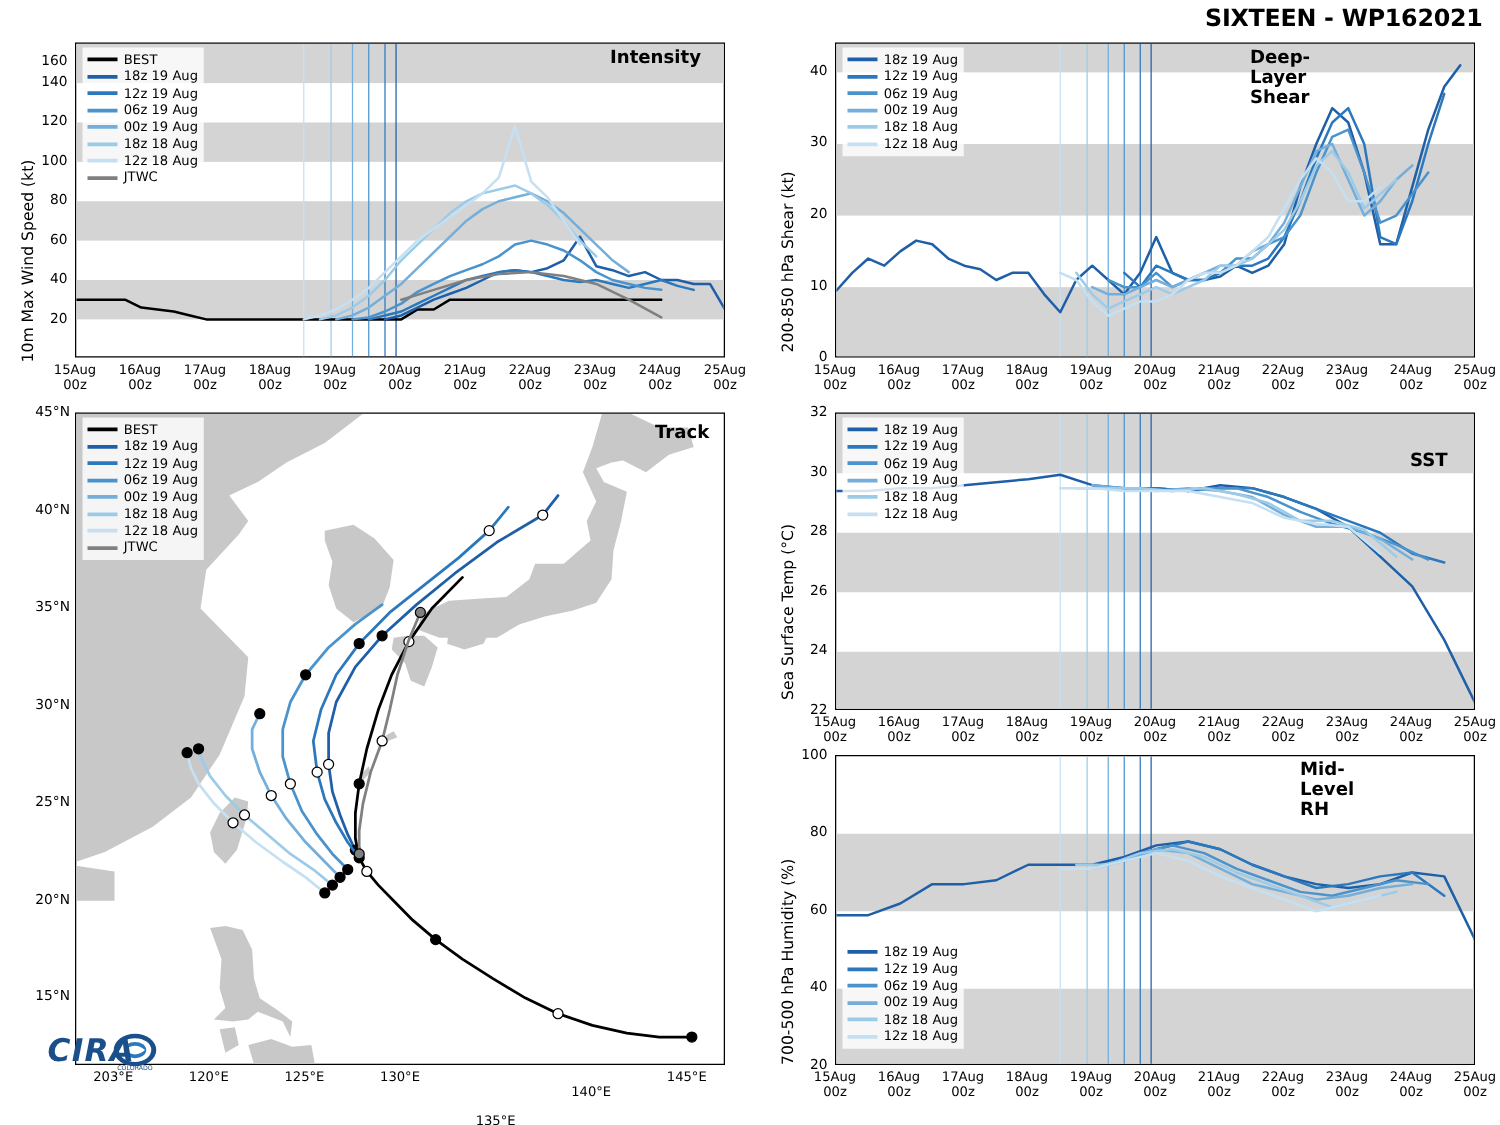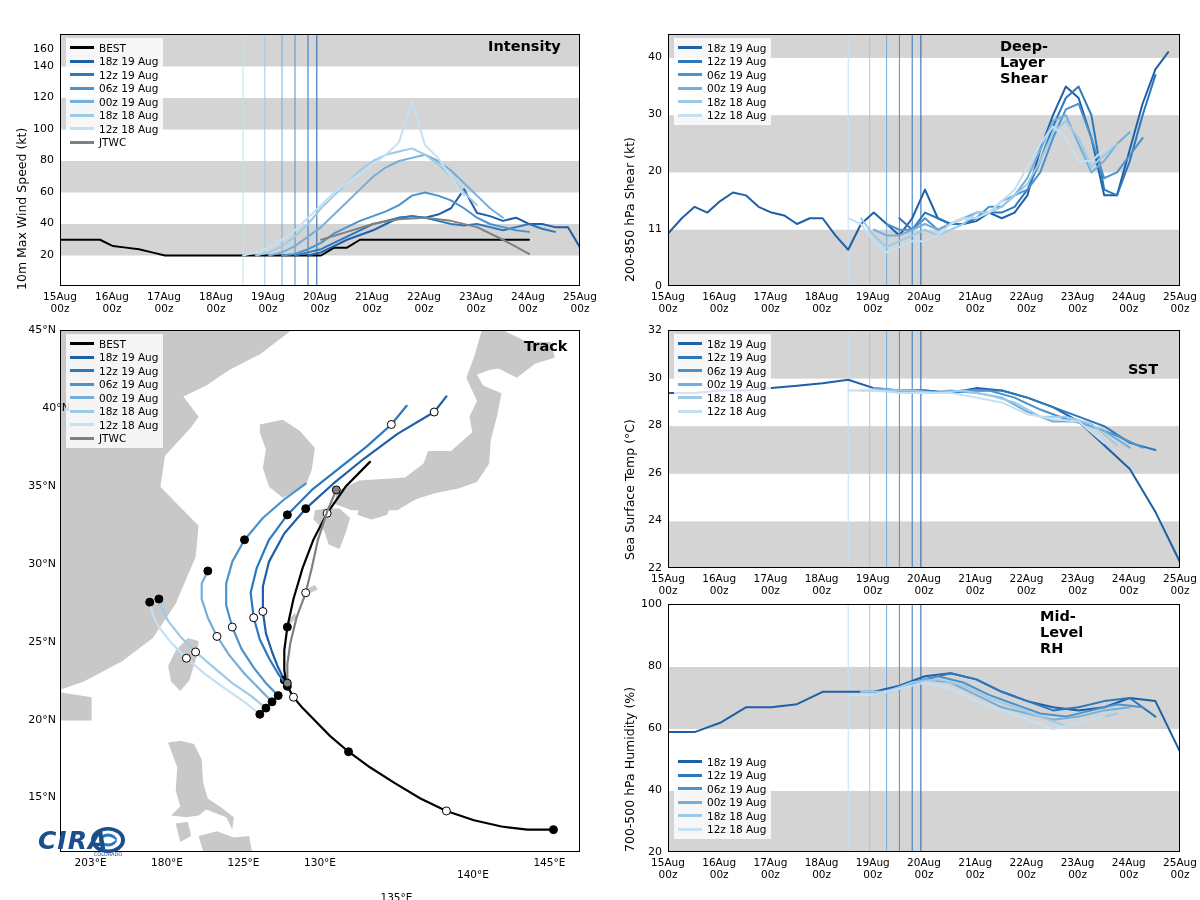--- a/index.html
+++ b/index.html
@@ -67,20 +67,21 @@
     font-size: 25px; font-weight: bold; font-style: italic;
     color: #1a4f8a; letter-spacing: 1px;
   }
   svg { display: block; }
 </style>
 </head>
 <body>
 
 <div class="page">
 
+  <div class="storm-title">SIXTEEN - WP162021</div>
 
   <div class="panel">
     <div class="ylabel" style="left:14px; top:290px; width:250px;">10m Max Wind Speed (kt)</div>
     <div class="plotbox" id="box-intensity" style="left:60px; top:34px; width:520px; height:252px;">
       <svg id="svg-intensity" width="520" height="252" viewBox="0 0 520 252" preserveAspectRatio="none">
           <rect x="0" y="189" width="520" height="31.5" fill="#d4d4d4"></rect>
           <rect x="0" y="126" width="520" height="31.5" fill="#d4d4d4"></rect>
           <rect x="0" y="63" width="520" height="31.5" fill="#d4d4d4"></rect>
           <rect x="0" y="0" width="520" height="31.5" fill="#d4d4d4"></rect>
           <line x1="182" y1="0" x2="182" y2="252" stroke="#c5e0f2" stroke-width="1"></line>
@@ -218,32 +219,32 @@
           <circle cx="88.70588235294113" cy="271.1283582089552" r="4" fill="#000000" stroke="#000000" stroke-width="1"></circle>
           <polyline points="226.35,352.16 226.35,333.46 229.41,311.64 235.53,286.71 244.71,261.78 250.82,236.85 256.94,208.80 266.12,180.75 275.29,158.94" fill="none" stroke="#808080" stroke-width="2.2" stroke-linejoin="round" stroke-linecap="round"></polyline>
           <circle cx="226.35294117647052" cy="352.155223880597" r="4" fill="#808080" stroke="#000000" stroke-width="1"></circle>
           <circle cx="244.70588235294116" cy="261.77910447761195" r="4" fill="#ffffff" stroke="#000000" stroke-width="1"></circle>
           <circle cx="275.29411764705884" cy="158.93731343283582" r="4" fill="#808080" stroke="#000000" stroke-width="1"></circle>
         </svg>
     </div>
     <div class="panel-label" style="left:524px; top:338px;">Track</div>
     <div id="ticks-track">
         <div class="tick-x" style="left: 64.5882px; width: 52px; top: 856px;">203°E</div>
-        <div class="tick-x" style="left: 141.059px; width: 52px; top: 856px;">180°E</div>
+        <div class="tick-x" style="left: 141.059px; width: 52px; top: 856px;">120°E</div>
         <div class="tick-x" style="left: 217.529px; width: 52px; top: 856px;">125°E</div>
         <div class="tick-x" style="left: 294px; width: 52px; top: 856px;">130°E</div>
         <div class="tick-x" style="left: 370.471px; width: 52px; top: 891px;">135°E</div>
         <div class="tick-x" style="left: 446.941px; width: 52px; top: 856px; margin-top: 12px;">140°E</div>
         <div class="tick-x" style="left: 523.412px; width: 52px; top: 856px;">145°E</div>
         <div class="tick-y" style="left: 14px; width: 42px; top: 790.463px;">15°N</div>
         <div class="tick-y" style="left: 14px; width: 42px; top: 712.552px;">20°N</div>
         <div class="tick-y" style="left: 14px; width: 42px; top: 634.642px;">25°N</div>
         <div class="tick-y" style="left: 14px; width: 42px; top: 556.731px;">30°N</div>
         <div class="tick-y" style="left: 14px; width: 42px; top: 478.821px;">35°N</div>
-        <div class="tick-y" style="left: 28px; width: 42px; top: 400.91px;">40°N</div>
+        <div class="tick-y" style="left: 14px; width: 42px; top: 400.91px;">40°N</div>
         <div class="tick-y" style="left: 14px; width: 42px; top: 323px;">45°N</div>
       </div>
     <div class="legend" id="legend-track" style="left:66px; top:334px;">
         <div class="legend-row">
           <div class="legend-swatch" style="background: rgb(0, 0, 0); height: 2.6px;"></div>
           <div class="legend-text">BEST</div>
         </div>
         <div class="legend-row">
           <div class="legend-swatch" style="background: rgb(31, 95, 168); height: 2.6px;"></div>
           <div class="legend-text">18z 19 Aug</div>
@@ -292,21 +293,21 @@
           <polyline points="230.40,183.27 243.20,194.73 256.00,177.55 268.80,183.27 281.60,189.00 294.40,189.00 307.20,183.27 320.00,177.55 332.80,177.55 345.60,171.82 358.40,154.64 371.20,126.00 384.00,91.64 396.80,63.00 409.60,51.55 422.40,80.18 435.20,154.64 448.00,160.36 460.80,126.00 473.60,80.18 486.40,40.09" fill="none" stroke="#2b78bd" stroke-width="2" stroke-linejoin="round" stroke-linecap="round"></polyline>
           <polyline points="217.60,189.00 230.40,194.73 243.20,194.73 256.00,183.27 268.80,194.73 281.60,189.00 294.40,183.27 307.20,183.27 320.00,171.82 332.80,171.82 345.60,160.36 358.40,154.64 371.20,137.45 384.00,103.09 396.80,74.45 409.60,68.73 422.40,103.09 435.20,143.18 448.00,137.45 460.80,120.27 473.60,103.09" fill="none" stroke="#4a93cc" stroke-width="2" stroke-linejoin="round" stroke-linecap="round"></polyline>
           <polyline points="204.80,194.73 217.60,200.45 230.40,200.45 243.20,194.73 256.00,189.00 268.80,194.73 281.60,189.00 294.40,183.27 307.20,177.55 320.00,177.55 332.80,166.09 345.60,160.36 358.40,143.18 371.20,114.55 384.00,85.91 396.80,80.18 409.60,108.82 422.40,137.45 435.20,126.00 448.00,108.82 460.80,97.36" fill="none" stroke="#74aedb" stroke-width="2" stroke-linejoin="round" stroke-linecap="round"></polyline>
           <polyline points="192.00,183.27 204.80,200.45 217.60,211.91 230.40,206.18 243.20,200.45 256.00,194.73 268.80,200.45 281.60,194.73 294.40,189.00 307.20,177.55 320.00,177.55 332.80,171.82 345.60,160.36 358.40,148.91 371.20,126.00 384.00,97.36 396.80,85.91 409.60,103.09 422.40,131.73 435.20,120.27 448.00,108.82" fill="none" stroke="#9ccbe8" stroke-width="2" stroke-linejoin="round" stroke-linecap="round"></polyline>
           <polyline points="179.20,183.27 192.00,189.00 204.80,206.18 217.60,217.64 230.40,211.91 243.20,206.18 256.00,206.18 268.80,200.45 281.60,189.00 294.40,183.27 307.20,183.27 320.00,177.55 332.80,166.09 345.60,154.64 358.40,131.73 371.20,108.82 384.00,91.64 396.80,103.09 409.60,126.00 422.40,126.00 435.20,114.55" fill="none" stroke="#c5e0f2" stroke-width="2" stroke-linejoin="round" stroke-linecap="round"></polyline>
         </svg>
     </div>
     <div class="panel-label" style="left:1000px; top:38px;">Deep-Layer Shear</div>
     <div id="ticks-shear">
         <div class="tick-y" style="left: 628px; width: 34px; top: 279px;">0</div>
-        <div class="tick-y" style="left: 628px; width: 34px; top: 221.727px;">11</div>
+        <div class="tick-y" style="left: 628px; width: 34px; top: 221.727px;">10</div>
         <div class="tick-y" style="left: 628px; width: 34px; top: 164.455px;">20</div>
         <div class="tick-y" style="left: 628px; width: 34px; top: 107.182px;">30</div>
         <div class="tick-y" style="left: 628px; width: 34px; top: 49.9091px;">40</div>
         <div class="tick-x" style="left: 642px; width: 52px; top: 290px;">15Aug
 00z</div>
         <div class="tick-x" style="left: 693.2px; width: 52px; top: 290px;">16Aug
 00z</div>
         <div class="tick-x" style="left: 744.4px; width: 52px; top: 290px;">17Aug
 00z</div>
         <div class="tick-x" style="left: 795.6px; width: 52px; top: 290px;">18Aug

